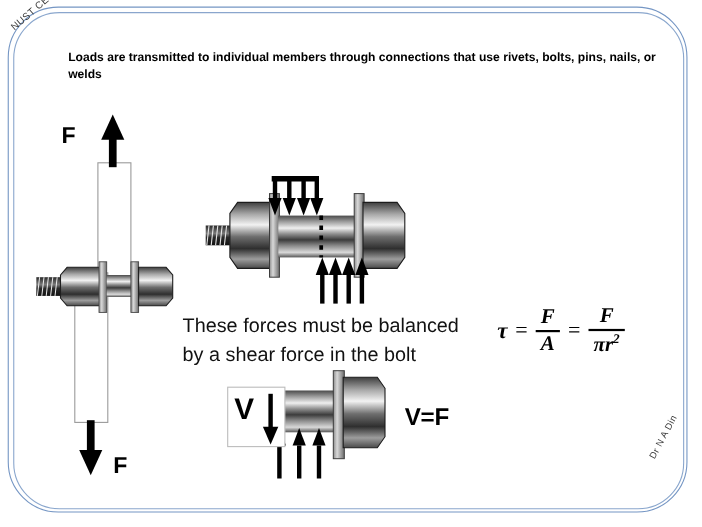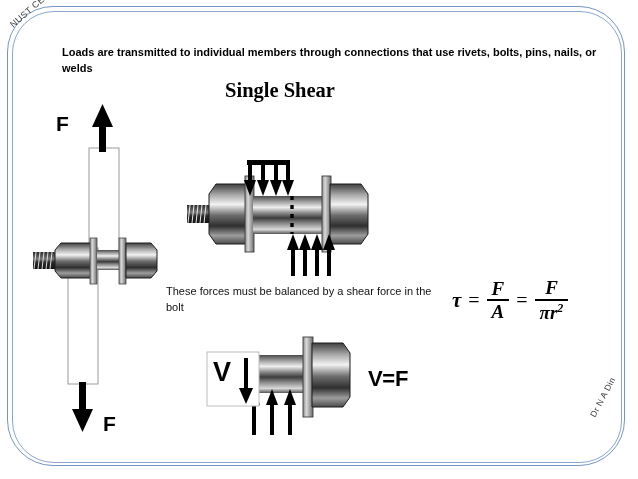--- a/index.html
+++ b/index.html
@@ -82,21 +82,21 @@
   #forces-caption {
     position: absolute;
     left: 142px; top: 112px;
     font-size: 14.2px;
     color: #111;
     white-space: nowrap;
   }
   #balance-caption {
     position: absolute;
     left: 166px; top: 284px;
-    font-size: 11px;
+    font-size: 18px;
     line-height: 1.42;
     color: #111;
     width: 270px;
   }
   #shear-note {
     position: absolute;
     left: 432px; top: 198px;
     width: 200px;
     font-family: "Liberation Serif", serif;
     font-size: 15.2px;
@@ -172,21 +172,20 @@
 <div id="slide">
 
   <div class="border-outer"></div>
   <div class="border-inner"></div>
 
   <div class="corner-label" id="nust-label">NUST CEME</div>
   <div class="corner-label" id="author-label">Dr N A Din</div>
 
   <div id="headline">Loads are transmitted to individual members through connections that use rivets, bolts, pins, nails, or welds</div>
 
-  <div id="subtitle">Single Shear</div>
 
 
   <div id="balance-caption">These forces must be balanced by a shear force in the bolt</div>
 
 
   <div id="formula">
     <span class="sym">τ</span>
     <span class="eq">=</span>
     <span class="frac">
       <span class="num">F</span>

